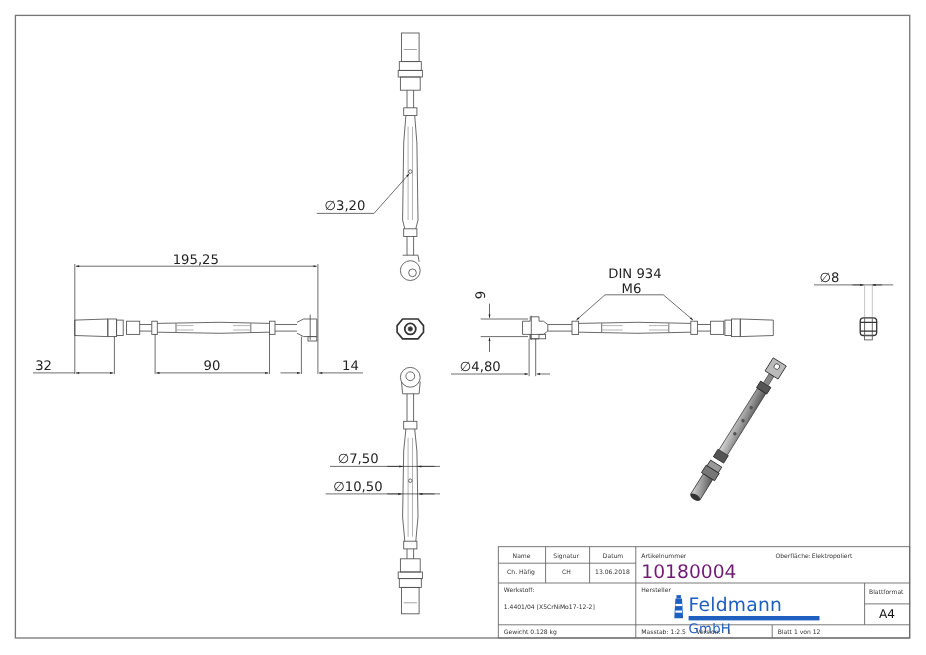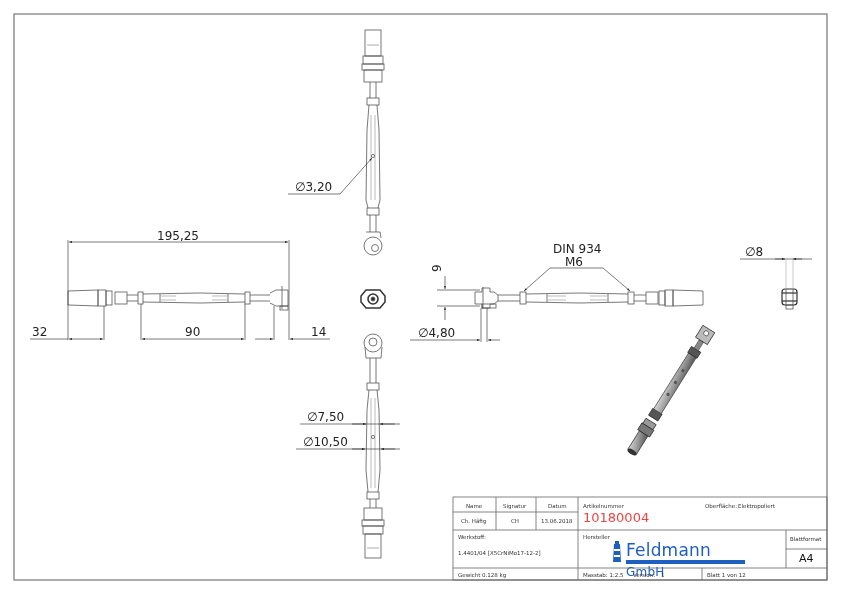--- a/index.html
+++ b/index.html
@@ -1,21 +1,21 @@
 <!DOCTYPE html>
 <html><head>
 <meta charset="utf-8">
 <style>
   html,body{margin:0;padding:0;background:#fff;}
   body{width:842px;height:595px;position:relative;overflow:hidden;font-family:"DejaVu Sans","Liberation Sans",sans-serif;}
   svg{position:absolute;left:0;top:0;}
   .dimtxt{font-family:"DejaVu Sans",sans-serif;font-size:12px;fill:#222;}
   .tb{position:absolute;font-family:"DejaVu Sans",sans-serif;color:#333;}
   .tb-small{font-size:5.5px;}
-  .tb-art{font-size:13px;color:#ef4444;}
+  .tb-art{font-size:17px;color:#701a75;}
   .tb-a4{font-size:11px;color:#111;text-align:right;}
   .logo{position:absolute;left:612px;top:540px;width:140px;height:28px;}
   .logo-text{position:absolute;left:14px;top:0;font-size:17px;color:#1f5fbf;font-family:"DejaVu Sans",sans-serif;letter-spacing:0.2px;}
   .logo-gmbh{font-size:12px;}
   .logo-bar{position:absolute;left:14px;top:20px;width:119px;height:4px;background:#1f5fbf;}
   .logo-icon{position:absolute;left:0;top:1px;width:10px;height:22px;}
 </style>
 </head>
 <body>
 

